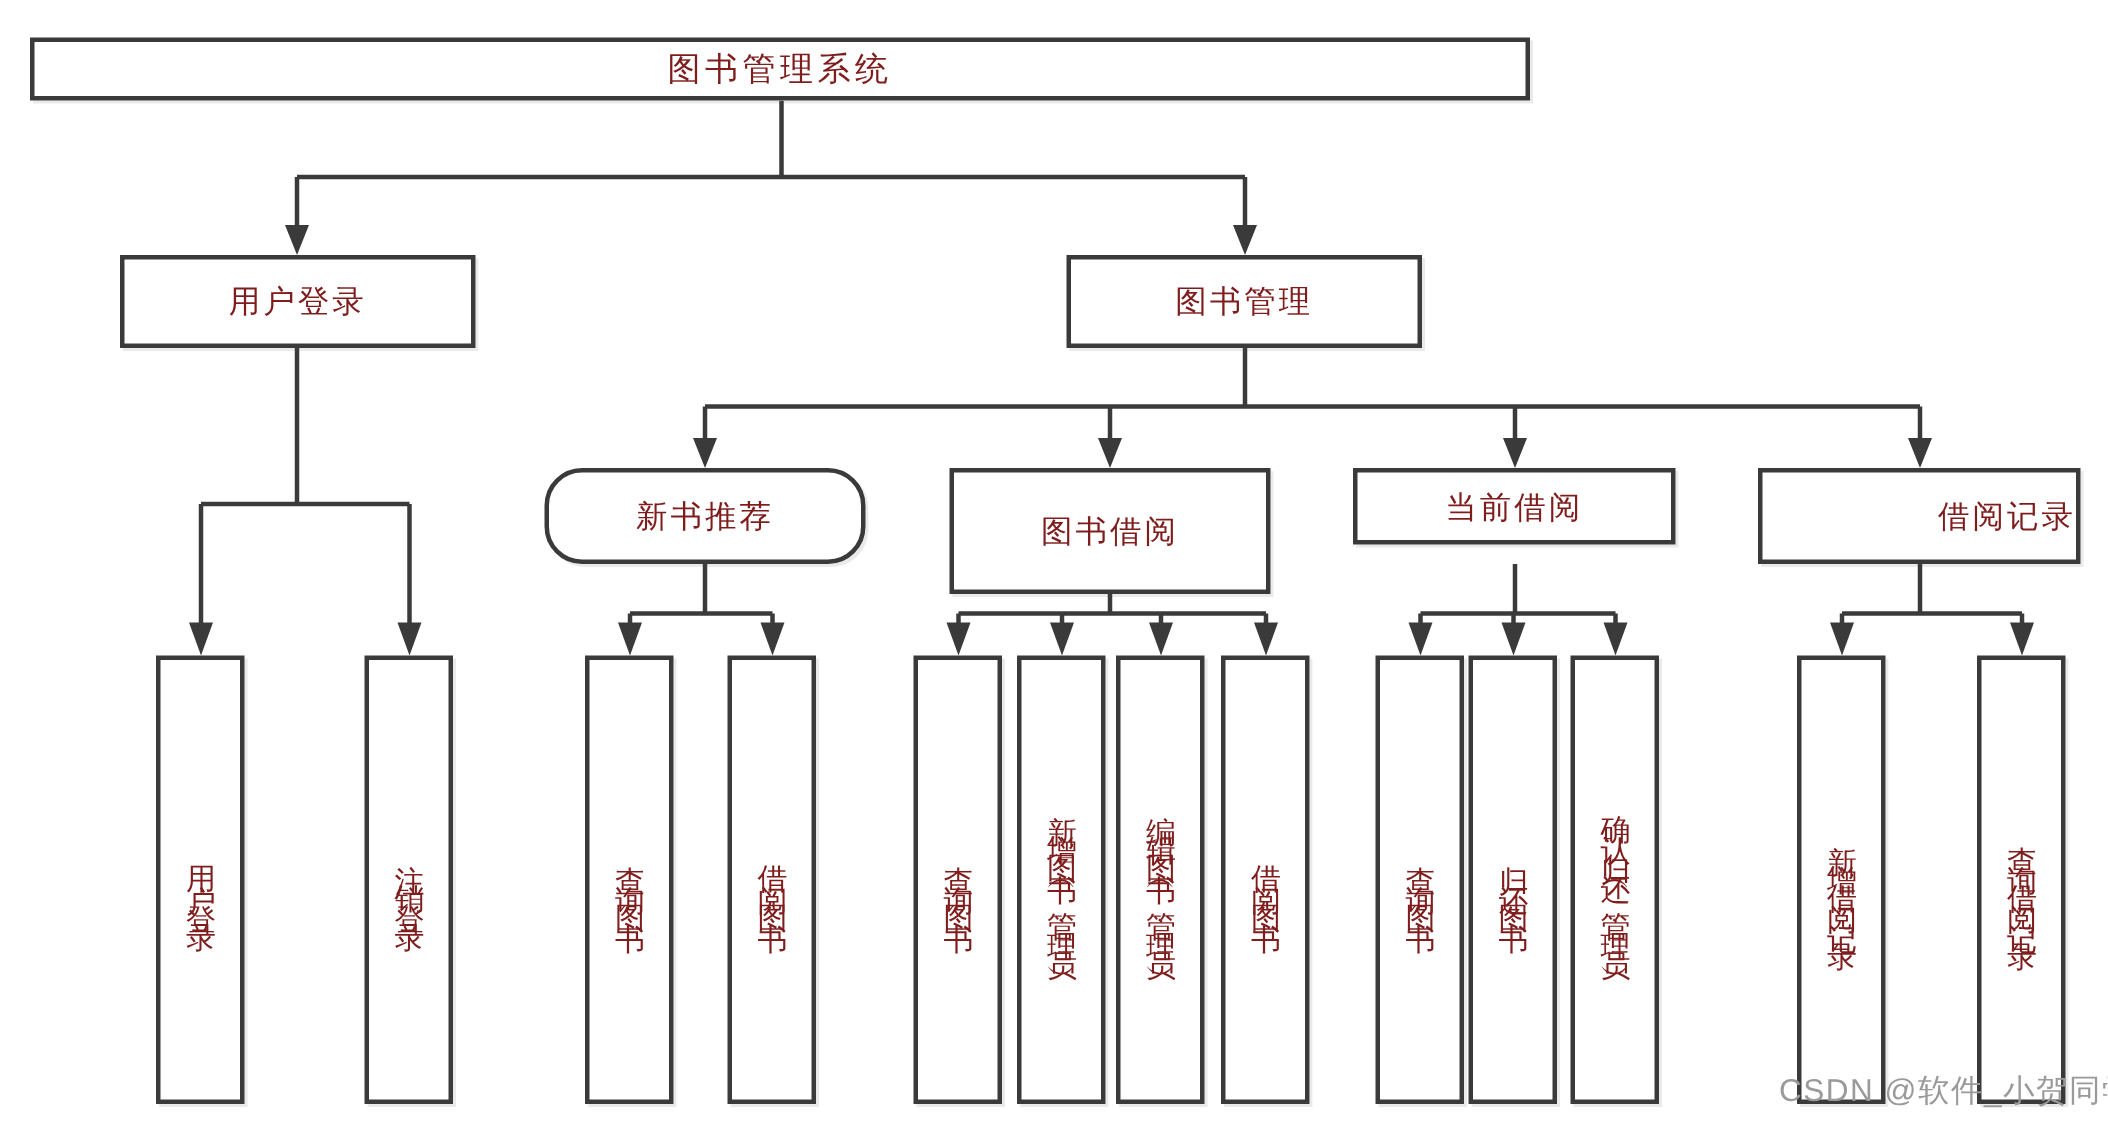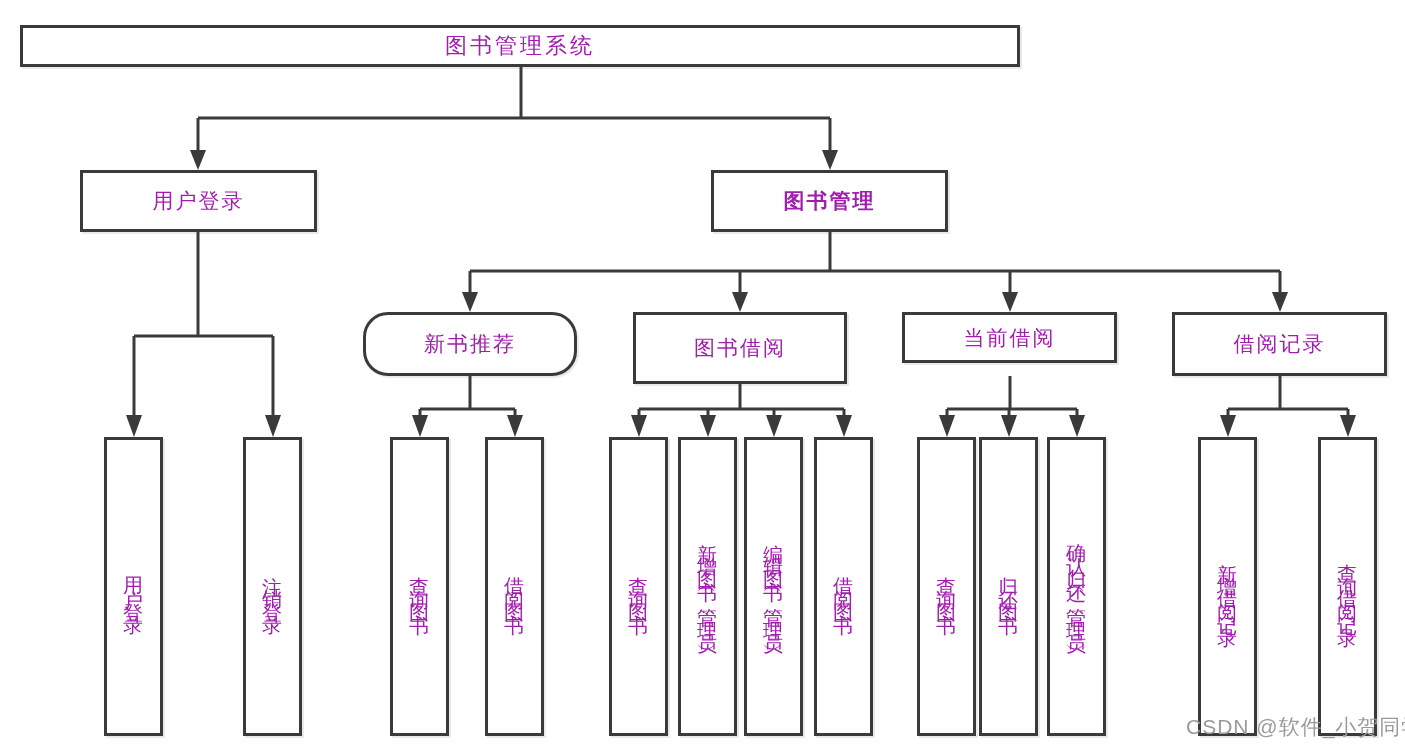--- a/index.html
+++ b/index.html
@@ -22,21 +22,21 @@
   }
 
   .node {
     position: absolute;
     background: #ffffff;
     border: 3px solid #3a3a3a;
     box-shadow: 2px 2px 0 rgba(80,80,80,0.12);
     display: flex;
     align-items: center;
     justify-content: center;
-    color: #a21caf;
+    color: #7f1d1d;
     z-index: 2;
   }
 
   .node.h { font-size: 21px; letter-spacing: 2px; }
   .node.root-box { font-size: 22px; letter-spacing: 3px; }
 
   .node.leaf { width: 59px; top: 437px; height: 299px; }
   .node.leaf .vtext {
     writing-mode: vertical-rl;
     text-orientation: mixed;
@@ -128,34 +128,34 @@
     </g>
   </svg>
 
   <div class="node h root-box" style="left:20px; top:25px; width:1000px; height:42px;">
     <span>图书管理系统</span>
   </div>
 
   <div class="node h" style="left:80px; top:170px; width:237px; height:62px;">
     <span>用户登录</span>
   </div>
-  <div class="node h" style="left:711px; top:170px; width:237px; height:62px;font-weight:bold;">
+  <div class="node h" style="left:711px; top:170px; width:237px; height:62px;">
     <span>图书管理</span>
   </div>
 
   <div class="node h" style="left:363px; top:312px; width:214px; height:64px;border-radius:25px;">
     <span>新书推荐</span>
   </div>
-  <div class="node h" style="left:633px; top:312px; width:214px; height:72px;">
+  <div class="node h" style="left:633px; top:312px; width:214px; height:84px;">
     <span>图书借阅</span>
   </div>
   <div class="node h" style="left:902px; top:312px; width:215px; height:51px;">
     <span>当前借阅</span>
   </div>
-  <div class="node h" style="left:1172px; top:312px; width:215px; height:64px;">
+  <div class="node h" style="left:1172px; top:312px; width:215px; height:64px;justify-content:flex-end;">
     <span>借阅记录</span>
   </div>
 
   <div class="node leaf" style="left:104px;">
     <span class="vtext">用户登录</span>
   </div>
   <div class="node leaf" style="left:243px;">
     <span class="vtext">注销登录</span>
   </div>
 

